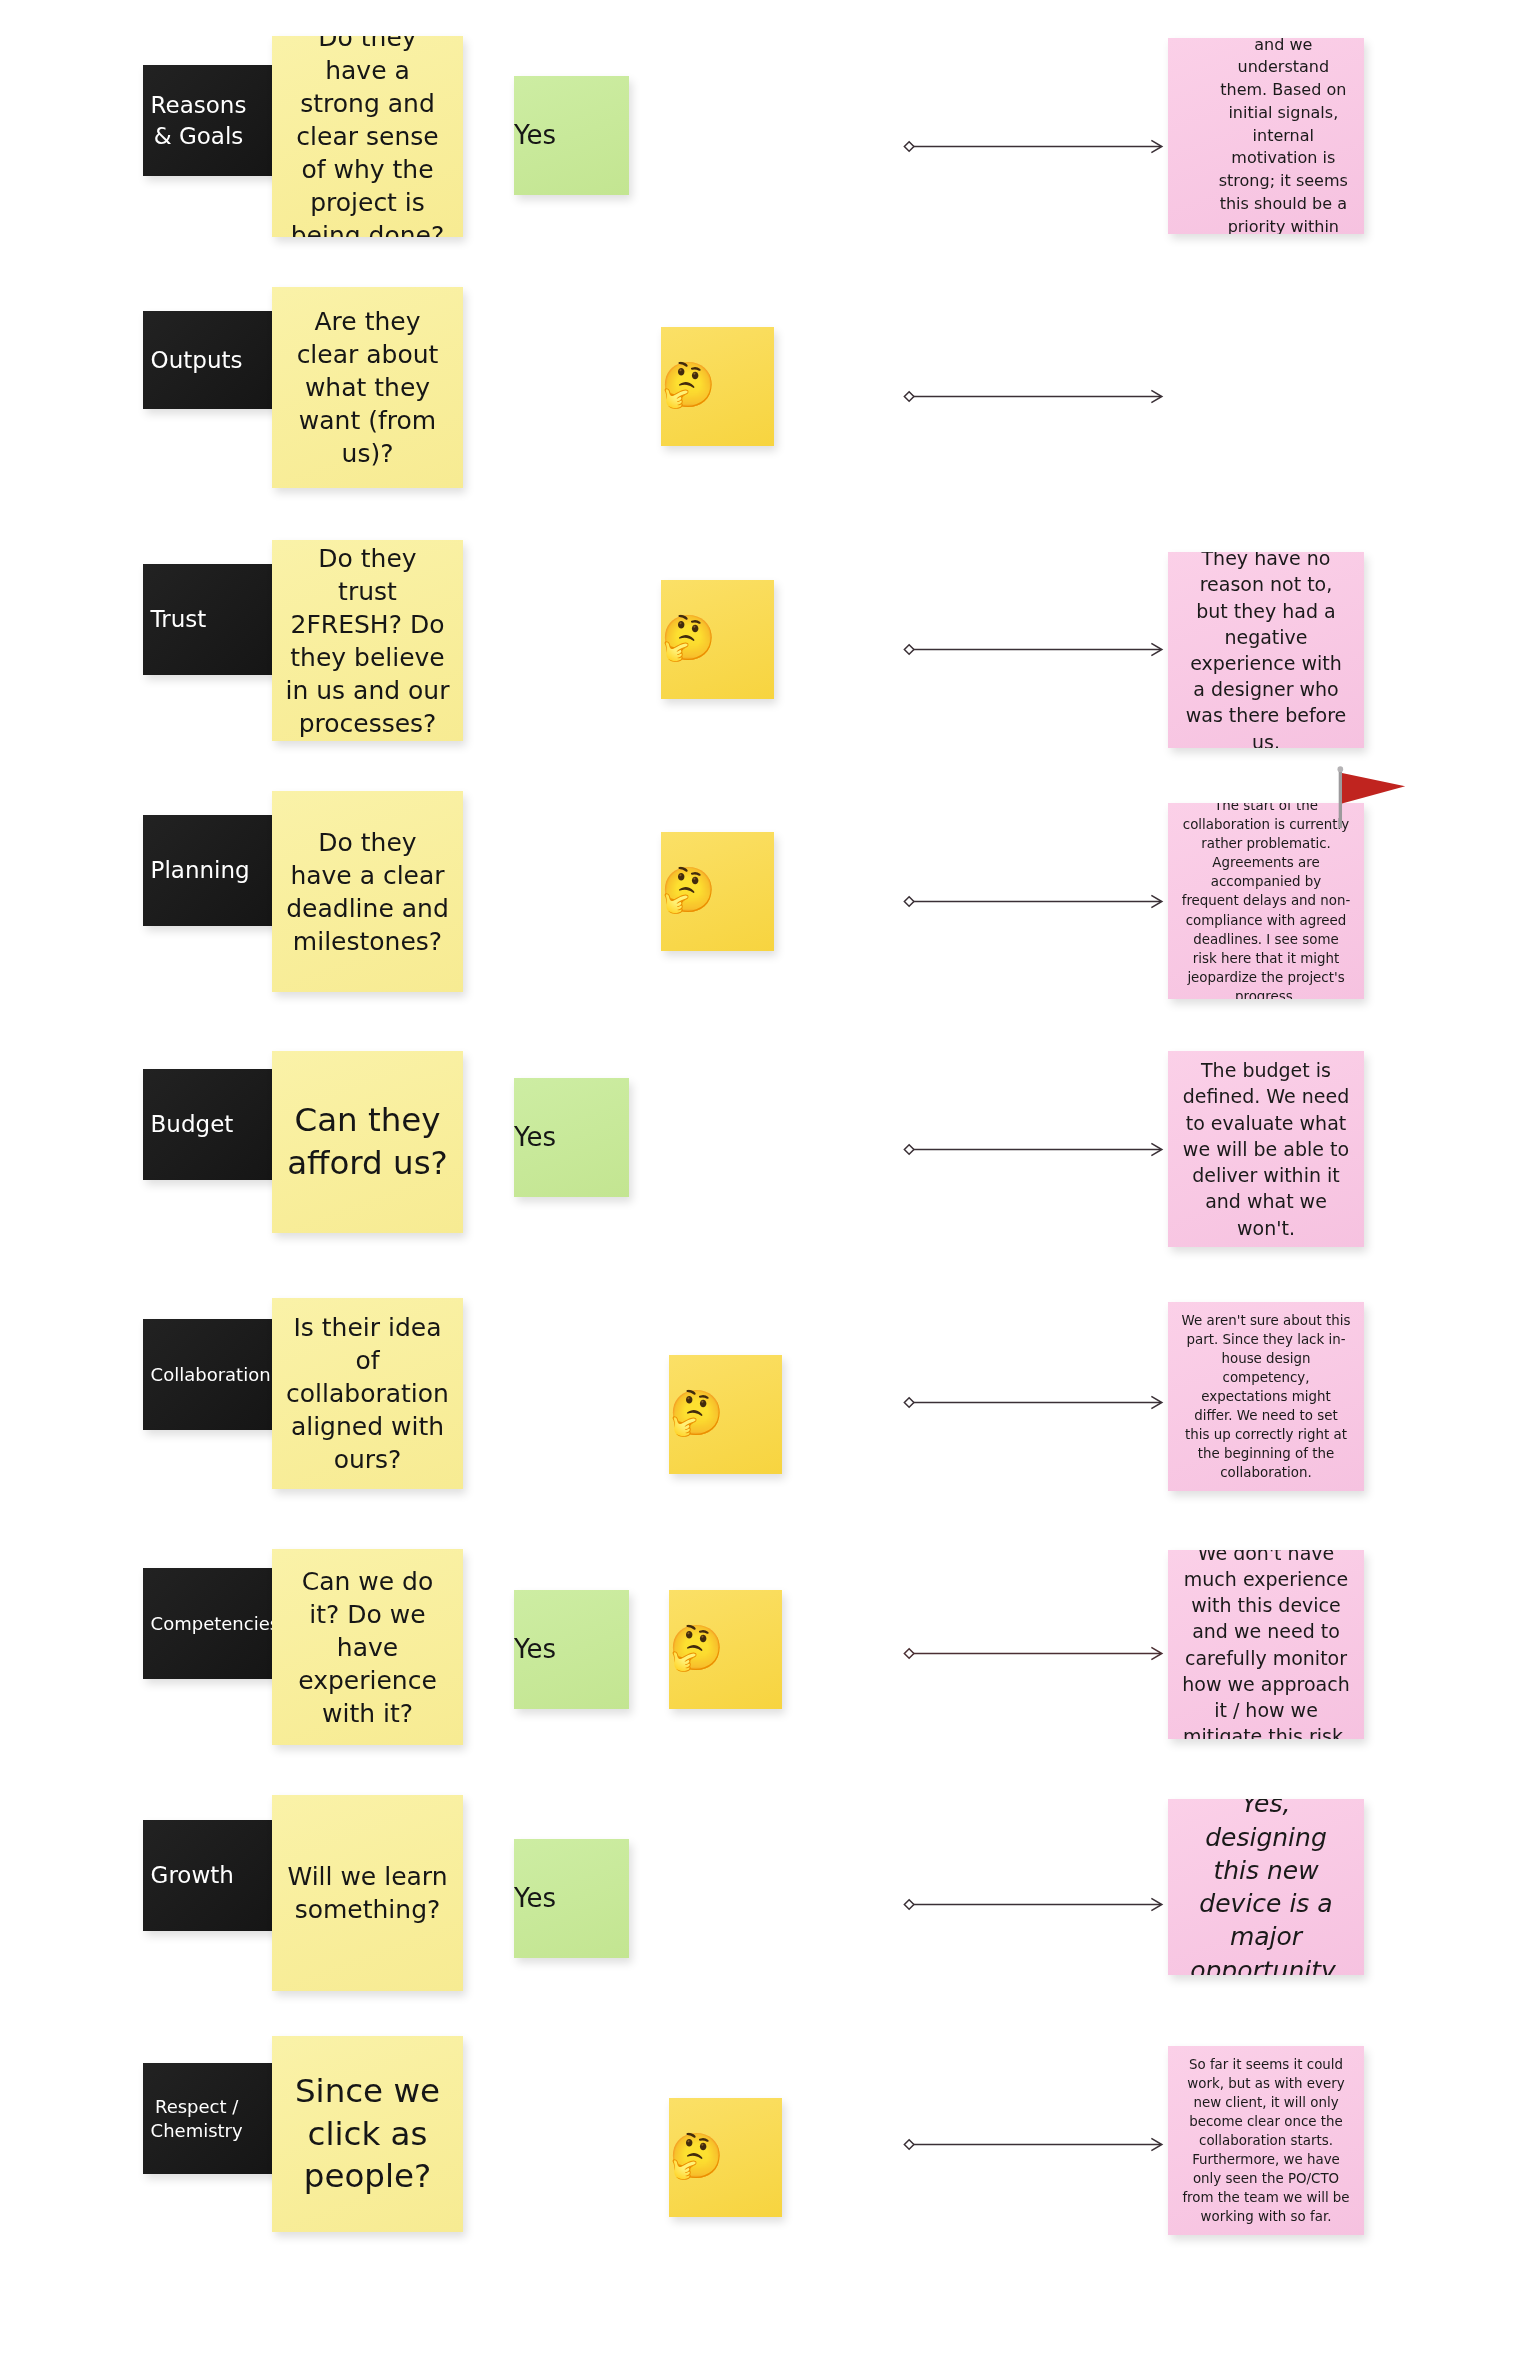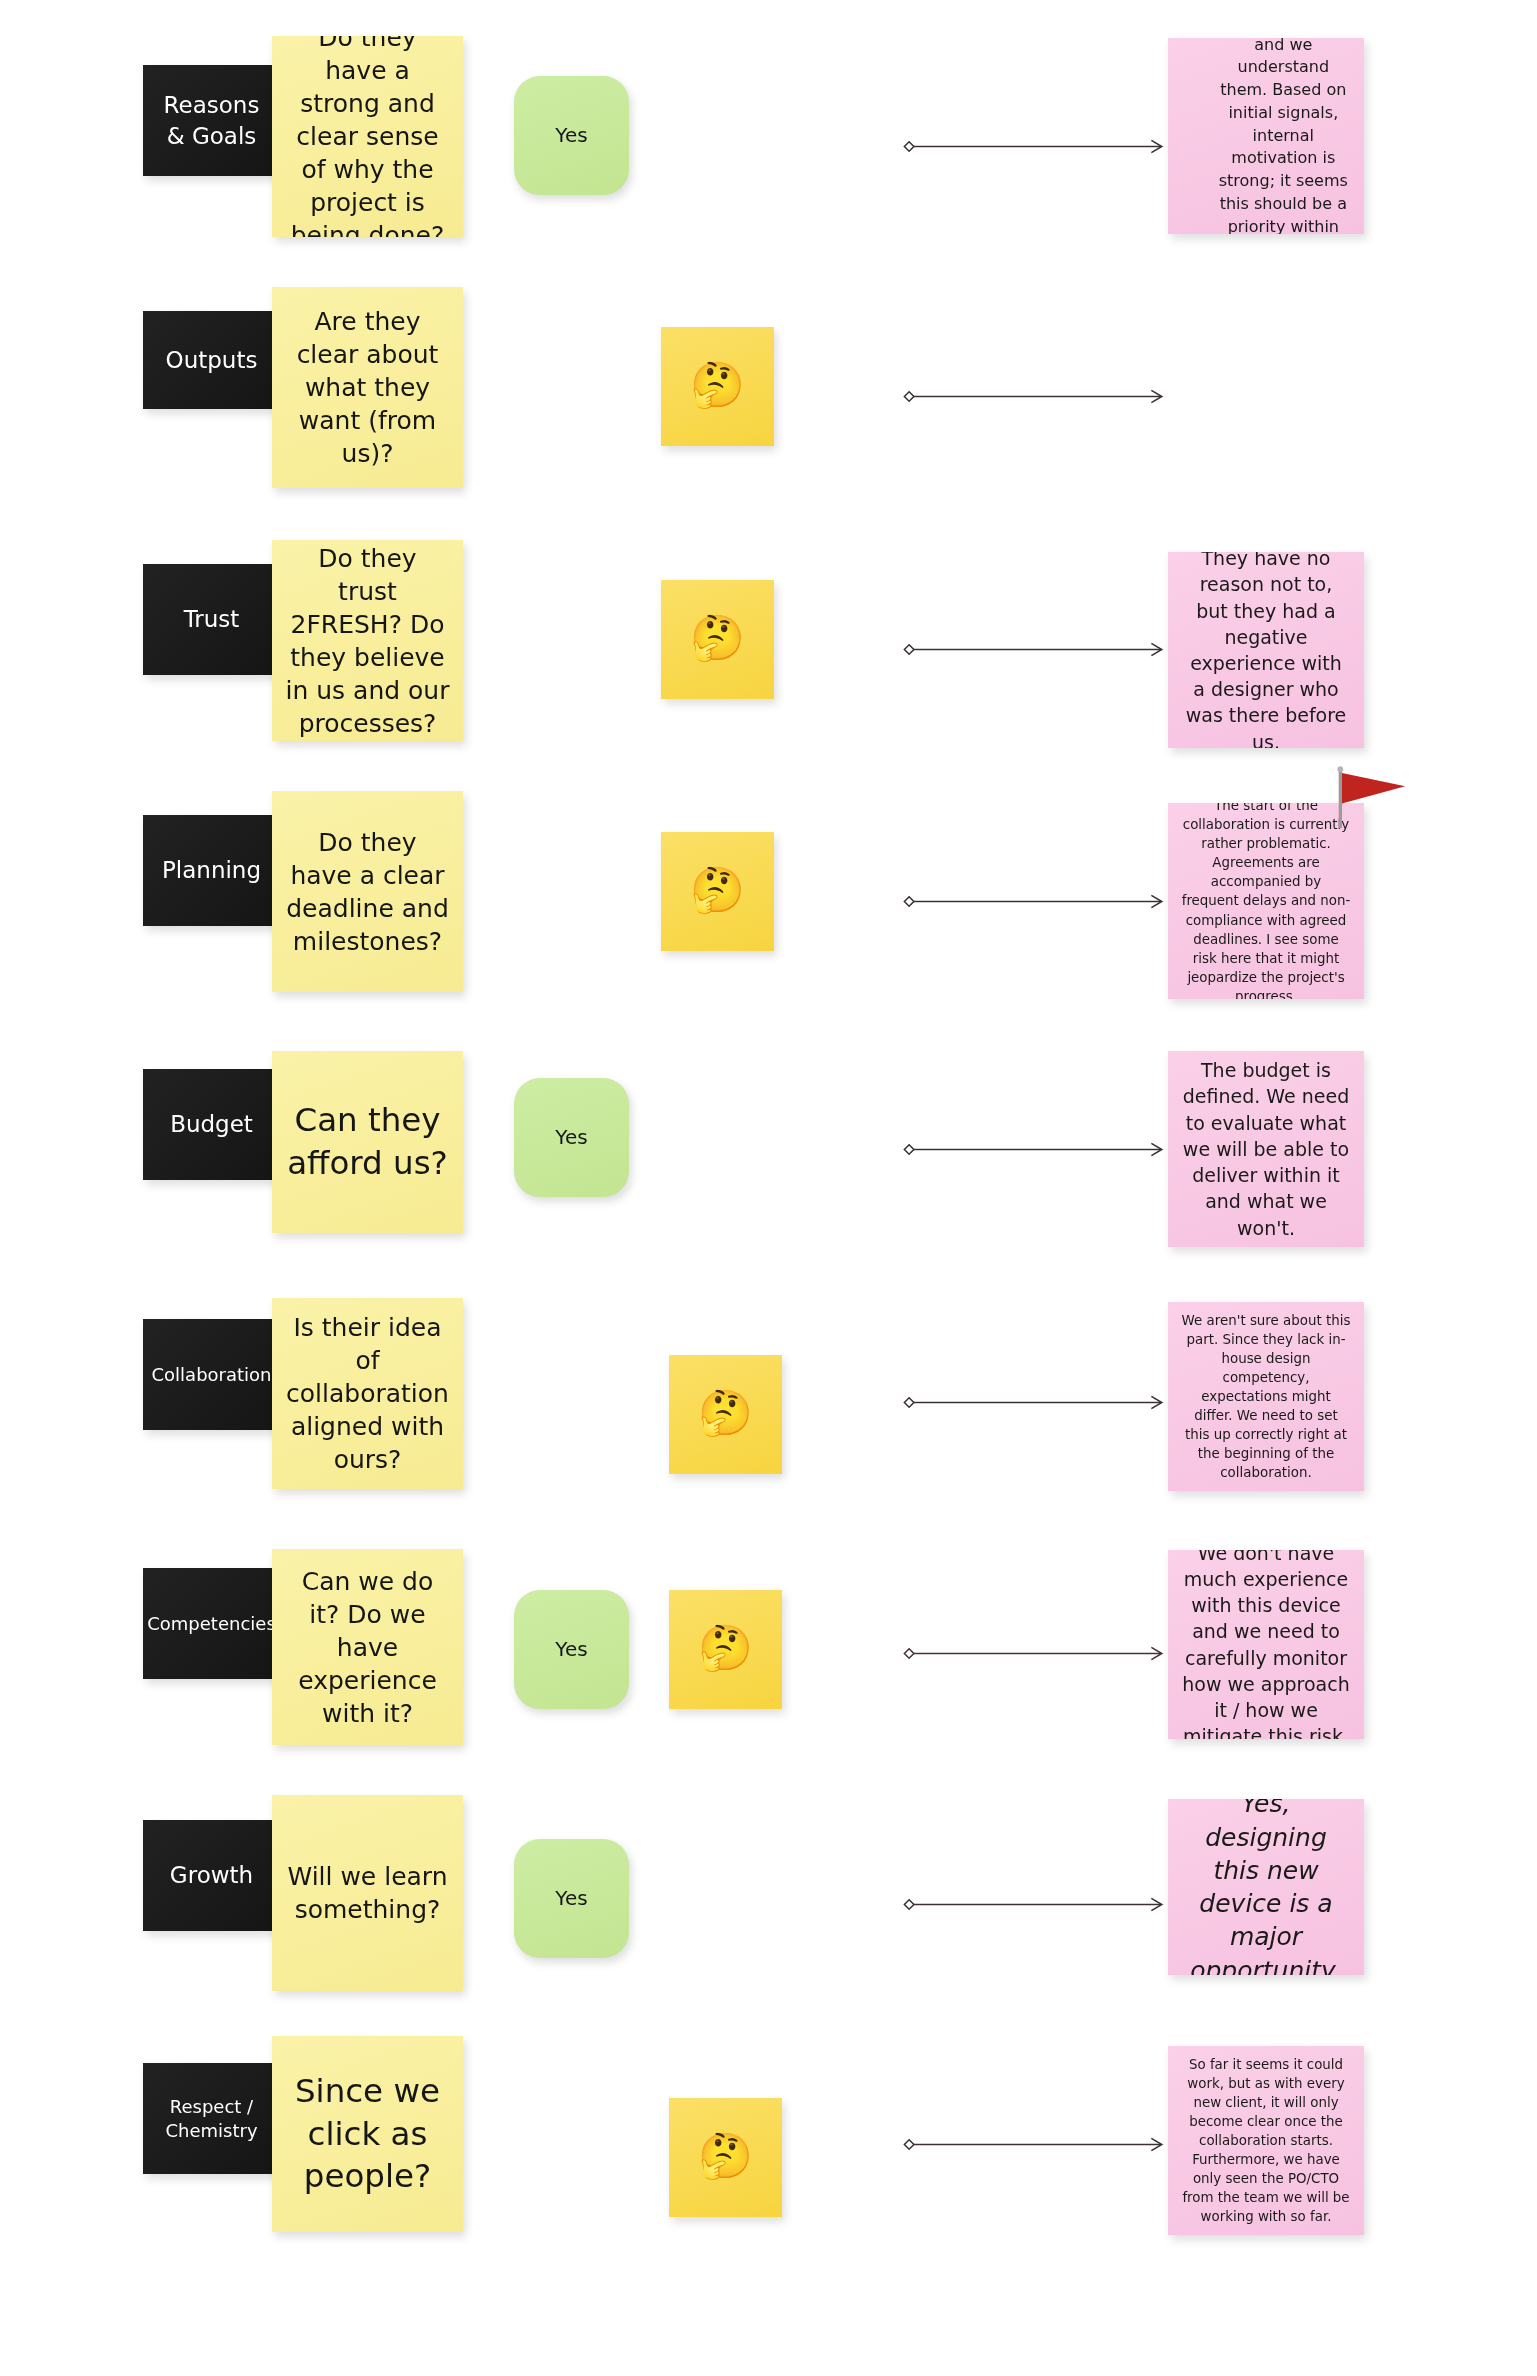--- a/index.html
+++ b/index.html
@@ -21,21 +21,20 @@
     width: 1537px;
     height: 2376px;
   }
 
   
   .note {
     position: absolute;
     box-sizing: border-box;
     display: flex;
     align-items: center;
-    justify-content: center;
     text-align: center;
     box-shadow: 2.9px 4.8px 8.6px rgba(0,0,0,0.13);
     line-height: 1.32;
     overflow: hidden;
   }
 
   
   .cat-note {
     background: #1c1c1c;
     background-image: linear-gradient(135deg, #222222 0%, #151515 100%);
@@ -56,23 +55,22 @@
     padding: 9.6px 13.4px;
     z-index: 3;
   }
   .q-note.big { font-size: 32.5px; }
 
   
   .yes-note {
     background: #c8e99b;
     background-image: linear-gradient(160deg, #cdeda3 0%, #c3e591 100%);
     color: #161616;
-    font-size: 20px;
+    font-size: 26px;
     z-index: 3;
-    border-radius: 26px;
   }
 
   
   .emo-note {
     background: #f9d94f;
     background-image: linear-gradient(160deg, #fbe067 0%, #f7d43f 100%);
     font-size: 44px;
     z-index: 3;
     line-height: 1;
   }

